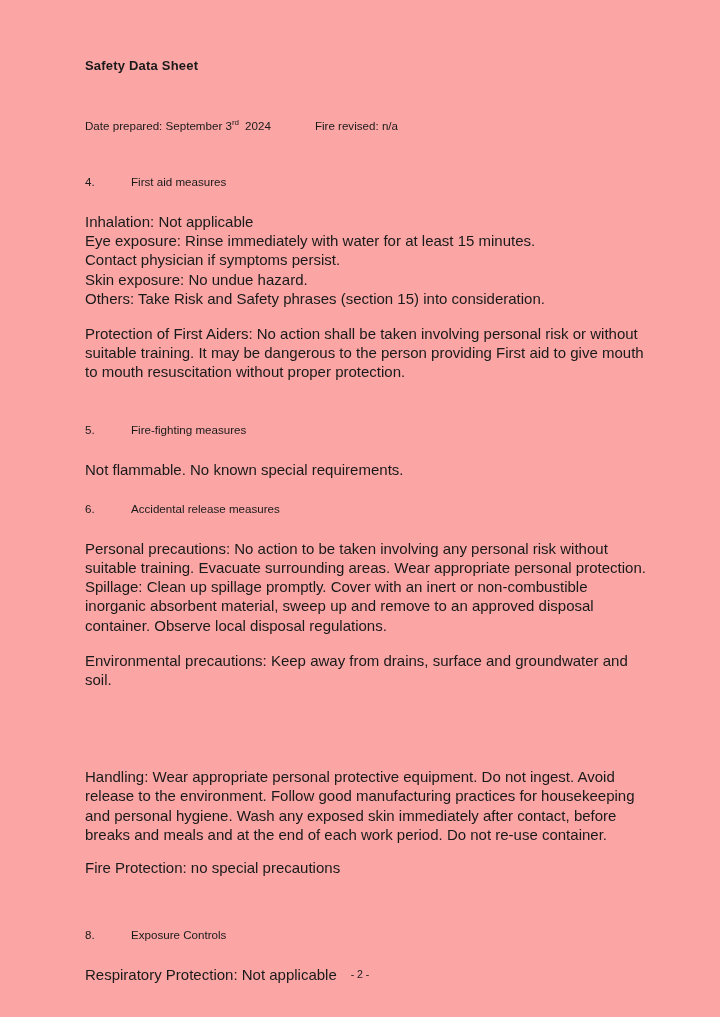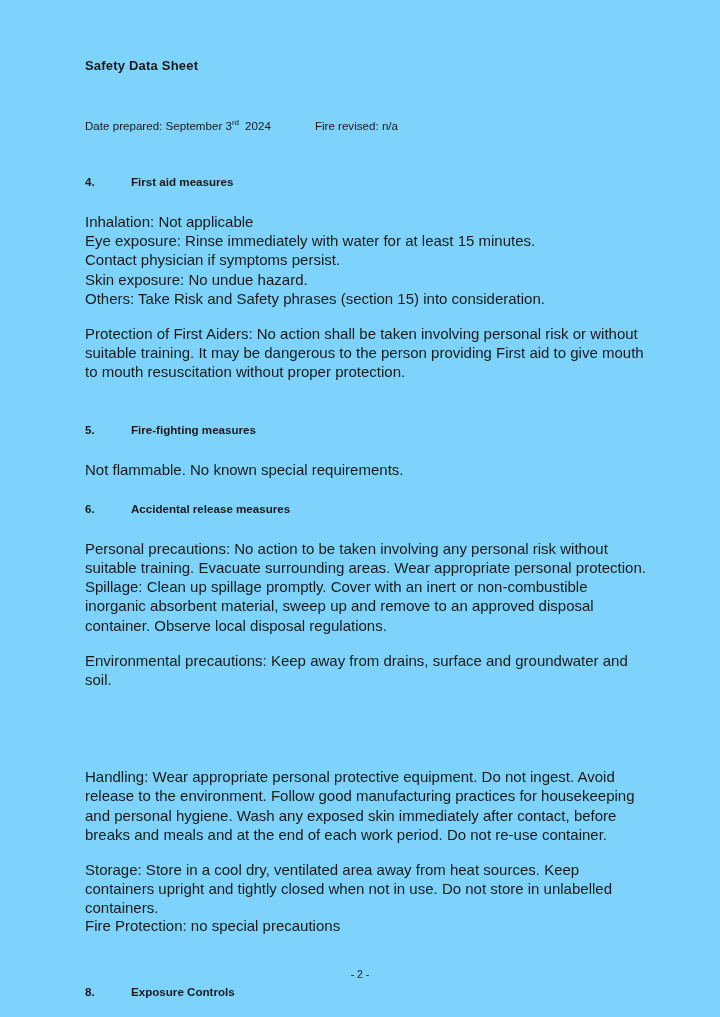--- a/index.html
+++ b/index.html
@@ -10,21 +10,21 @@
   }
   body {
     font-family: "Liberation Sans", sans-serif;
     color: #1a1a1a;
   }
   .page {
     position: relative;
     width: 720px;
     height: 1017px;
     margin: 0 auto;
-    background: #7dd3fc;
+    background: #fca5a5;
     box-sizing: border-box;
     overflow: hidden;
   }
   .content {
     position: absolute;
     left: 85px;
     top: 0;
     width: 566px;
   }
 
@@ -56,21 +56,21 @@
     width: 6px;
   }
   .date-sep {
     display: inline-block;
     width: 44px;
   }
 
   
   .section-heading {
     font-size: 11.6px;
-    font-weight: bold;
+    font-weight: normal;
     line-height: 16px;
     margin: 0;
     white-space: pre;
   }
   .section-heading .num {
     display: inline-block;
     width: 46px;
   }
 
   
@@ -133,21 +133,20 @@
     <p class="para">Personal precautions: No action to be taken involving any personal risk without suitable training. Evacuate surrounding areas. Wear appropriate personal protection.</p>
     <p class="para">Spillage: Clean up spillage promptly. Cover with an inert or non-combustible inorganic absorbent material, sweep up and remove to an approved disposal container. Observe local disposal regulations.</p>
     <div class="gap-md"></div>
     <p class="para">Environmental precautions: Keep away from drains, surface and groundwater and soil.</p>
 
     <div class="gap-xxl"></div>
     <div class="gap-md"></div>
     <div class="gap-lg"></div>
     <p class="para">Handling: Wear appropriate personal protective equipment. Do not ingest. Avoid release to the environment. Follow good manufacturing practices for housekeeping and personal hygiene. Wash any exposed skin immediately after contact, before breaks and meals and at the end of each work period. Do not re-use container.</p>
     <div class="gap-md"></div>
-    <p class="para">Storage: Store in a cool dry, ventilated area away from heat sources. Keep containers upright and tightly closed when not in use. Do not store in unlabelled containers.</p>
     <p class="para tight">Fire Protection: no special precautions</p>
 
     <div class="gap-xxl"></div>
     <div class="gap-sm"></div>
     <p class="section-heading"><span class="num">8.</span><span>Exposure Controls</span></p>
     <div class="gap-lg"></div>
     <p class="para">Respiratory Protection: Not applicable</p>
 
   </div>
 

